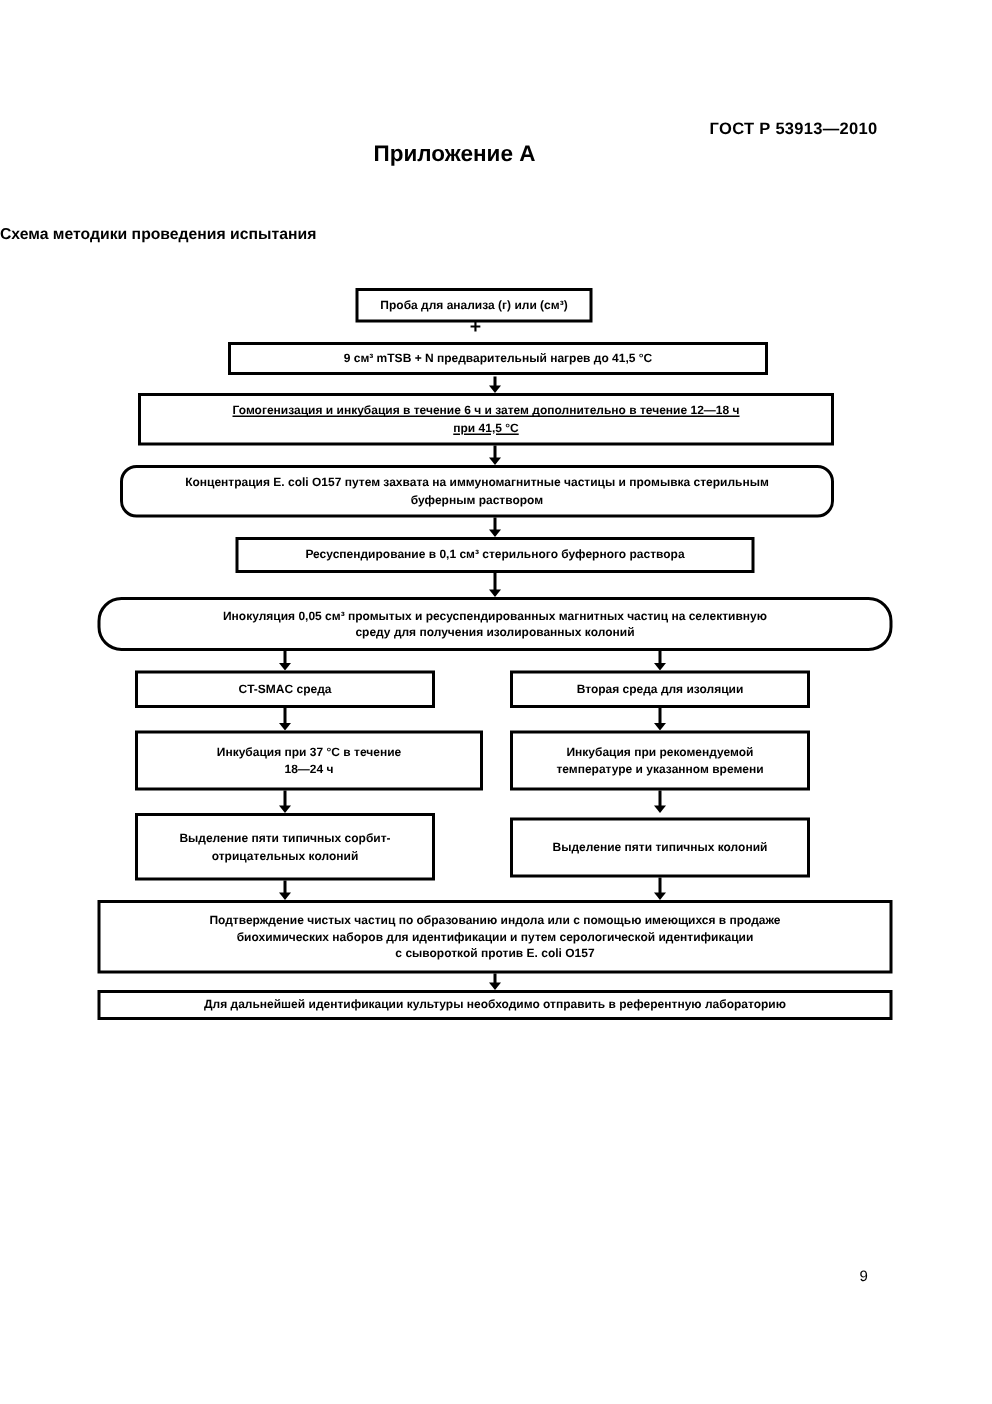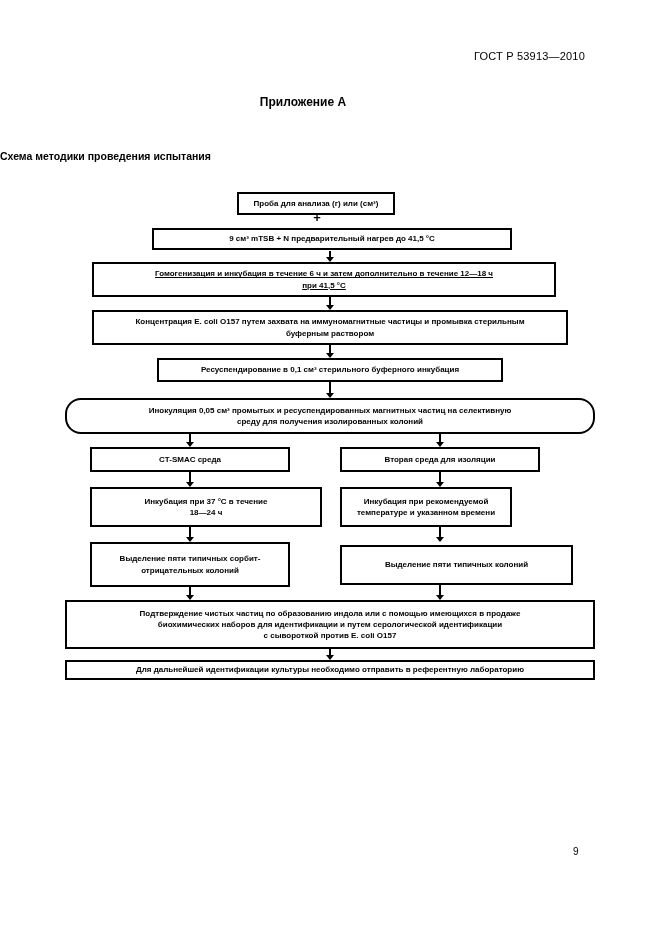--- a/index.html
+++ b/index.html
@@ -7,33 +7,33 @@
     position: relative;
     width: 661px;
     height: 936px;
     background: #ffffff;
     font-family: "Liberation Sans", sans-serif;
     color: #000;
     overflow: hidden;
   }
   .doc-number {
     position: absolute;
-    top: 50px;
+    top: 80px;
     right: 76px;
     font-size: 11px;
-    font-weight: normal;
+    font-weight: bold;
     letter-spacing: 0.2px;
   }
   .appendix {
     position: absolute;
     top: 96px;
     left: 0;
     width: 606px;
     text-align: center;
-    font-size: 12px;
+    font-size: 15px;
     font-weight: bold;
     line-height: 13px;
   }
   .scheme-title {
     position: absolute;
     top: 150px;
     left: 0;
     width: 630px;
     font-size: 10.5px;
     font-weight: bold;
@@ -82,29 +82,29 @@
     position: absolute;
     left: 1px; bottom: 0;
     width: 0; height: 0;
     border-left: 4px solid transparent;
     border-right: 4px solid transparent;
     border-top: 5px solid #000;
   }
   .b1  { left: 237px; top: 192px; width: 158px; height: 23px; }
   .b2  { left: 152px; top: 228px; width: 360px; height: 22px; }
   .b3  { left:  92px; top: 262px; width: 464px; height: 35px; text-decoration: underline; }
-  .b4  { left:  92px; top: 310px; width: 476px; height: 35px; }
+  .b4  { left:  80px; top: 310px; width: 476px; height: 35px; border-radius: 11px; }
   .b5  { left: 157px; top: 358px; width: 346px; height: 24px; }
   .b6  { left:  65px; top: 398px; width: 530px; height: 36px; border-radius: 16px; }
   .b7  { left:  90px; top: 447px; width: 200px; height: 25px; }
   .b8  { left: 340px; top: 447px; width: 200px; height: 25px; }
   .b9  { left:  90px; top: 487px; width: 232px; height: 40px; }
-  .b10 { left: 340px; top: 487px; width: 172px; height: 40px; }
+  .b10 { left: 340px; top: 487px; width: 200px; height: 40px; }
   .b11 { left:  90px; top: 542px; width: 200px; height: 45px; }
-  .b12 { left: 340px; top: 545px; width: 233px; height: 40px; }
+  .b12 { left: 340px; top: 545px; width: 200px; height: 40px; }
   .b13 { left:  65px; top: 600px; width: 530px; height: 49px; }
   .b14 { left:  65px; top: 660px; width: 530px; height: 20px; }
   .a1  { left: 325px; top: 251px; height: 11px; }
   .a2  { left: 325px; top: 297px; height: 13px; }
   .a3  { left: 325px; top: 345px; height: 13px; }
   .a4  { left: 325px; top: 382px; height: 16px; }
   .a5  { left: 185px; top: 434px; height: 13px; }
   .a6  { left: 435px; top: 434px; height: 13px; }
   .a7  { left: 185px; top: 472px; height: 15px; }
   .a8  { left: 435px; top: 472px; height: 15px; }
@@ -130,21 +130,21 @@
   <div class="box b1">Проба для анализа (г) или (см³)</div>
   <div class="plus">+</div>
   <div class="box b2">9 см³ mTSB + N предварительный нагрев до 41,5 °С</div>
   <div class="arrow a1"></div>
   <div class="box b3">Гомогенизация и инкубация в течение 6 ч и затем дополнительно в течение 12—18 ч
 при 41,5 °С</div>
   <div class="arrow a2"></div>
   <div class="box b4">Концентрация E. coli O157 путем захвата на иммуномагнитные частицы и промывка стерильным
 буферным раствором</div>
   <div class="arrow a3"></div>
-  <div class="box b5">Ресуспендирование в 0,1 см³ стерильного буферного инкубация</div>
+  <div class="box b5">Ресуспендирование в 0,1 см³ стерильного буферного раствора</div>
   <div class="arrow a4"></div>
   <div class="box b6">Инокуляция 0,05 см³ промытых и ресуспендированных магнитных частиц на селективную
 среду для получения изолированных колоний</div>
   <div class="arrow a5"></div>
   <div class="arrow a6"></div>
   <div class="box b8">Вторая среда для изоляции</div>
   <div class="box b7">CT-SMAC среда</div>
   <div class="arrow a7"></div>
   <div class="arrow a8"></div>
   <div class="box b9">Инкубация при 37 °С в течение

